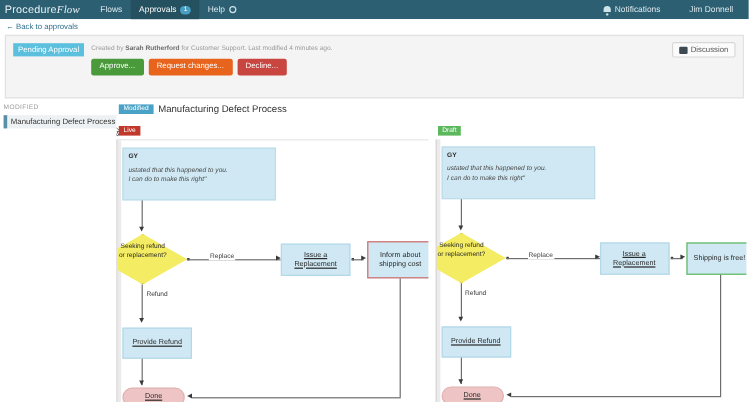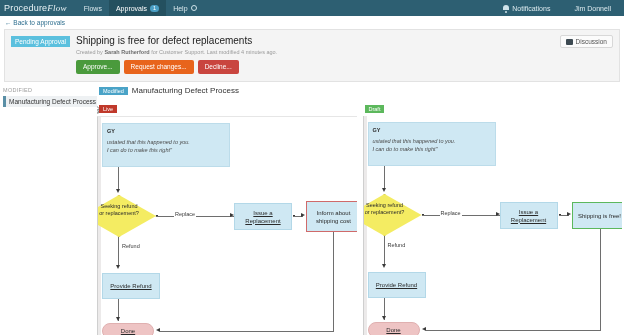--- a/index.html
+++ b/index.html
@@ -175,21 +175,20 @@
   </div>
 
   <div class="backbar">
     <span class="backlink">← Back to approvals</span>
   </div>
 
   <div class="approval">
     <div class="ap-row">
       <span class="pending-badge">Pending Approval</span>
       <div>
-        <div class="ap-title">Shipping is free for defect replacements</div>
         <div class="ap-sub">
           <span>Created by </span><b>Sarah Rutherford</b><span> for Customer Support. Last modified 4 minutes ago.</span>
         </div>
         <div class="btnrow">
           <button class="btn approve">Approve...</button>
           <button class="btn changes">Request changes...</button>
           <button class="btn decline">Decline...</button>
         </div>
       </div>
     </div>

